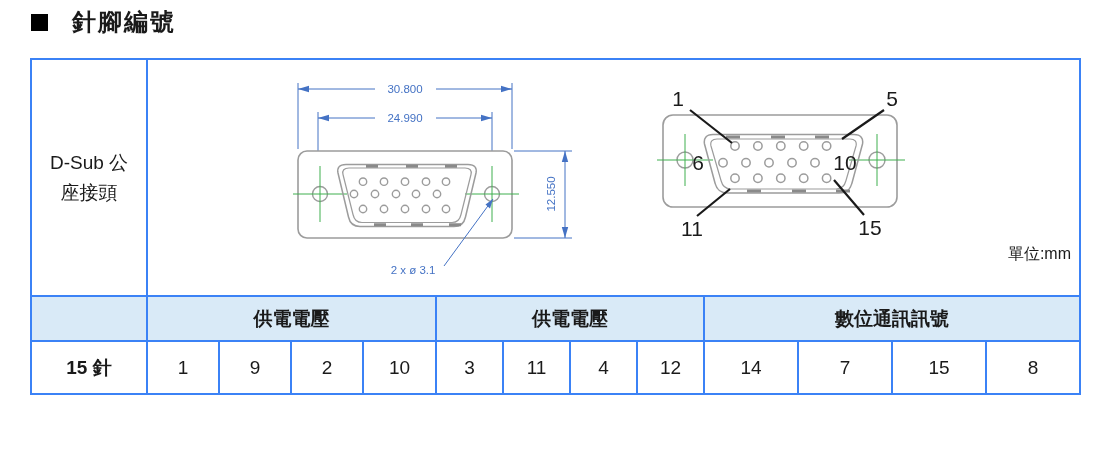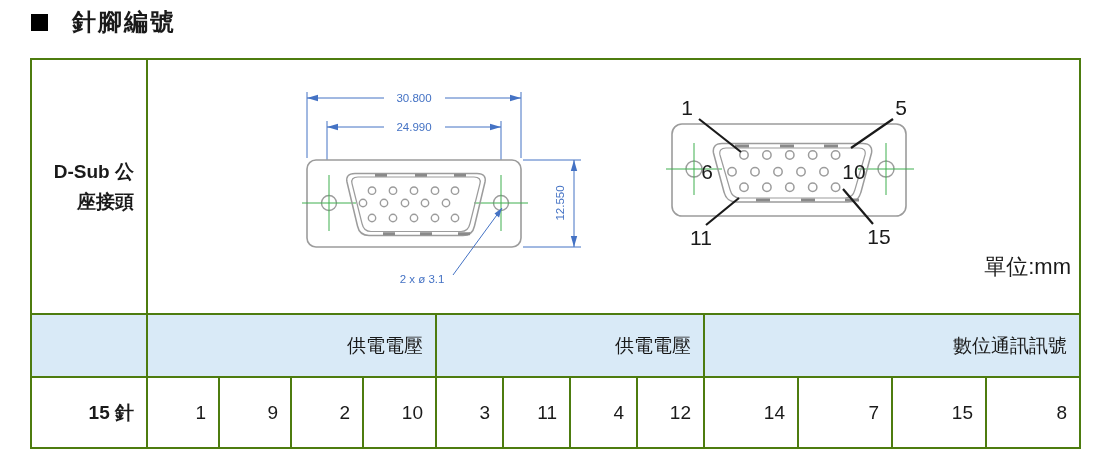--- a/index.html
+++ b/index.html
@@ -11,34 +11,34 @@
   .title-row{position:absolute;left:31px;top:6px;display:flex;align-items:center;}
   .bullet{width:17px;height:17px;background:#000;display:inline-block;margin-right:24px;}
   .title-text{font-size:24px;font-weight:bold;letter-spacing:2px;text-align:right;}
 
   
   table.pin-table{
     position:absolute;left:30px;top:58px;width:1049px;
     border-collapse:collapse;table-layout:fixed;
   }
   table.pin-table td{
-    border:2px solid #4d7c0f;text-align:right;vertical-align:middle;
-    font-size:19px;padding:12px;overflow:hidden;
+    border:2px solid #3b82f6;text-align:center;vertical-align:middle;
+    font-size:19px;padding:3px;overflow:hidden;
   }
   td.shade{background:#D9EAF7;}
   td.label-cell{
-    font-weight:bold;text-align:left;padding-left:8px;font-size:19px;
+    font-weight:normal;text-align:left;padding-left:8px;font-size:19px;
     line-height:1.55;white-space:pre-line;margin-left:32px;
   }
   td.drawing-cell{position:relative;height:224px;padding:0;background:#fff;}
-  td.group-cell{font-weight:normal;height:37px;}
+  td.group-cell{font-weight:bold;height:37px;}
   td.rowlabel-cell{font-weight:bold;height:45px;border-radius:23px;}
   td.pin-cell{background:#fff;height:45px;}
   td.signal-cell{height:82px;white-space:pre-line;font-size:17px;line-height:1.5;}
-  .unit-label{position:absolute;right:8px;top:192px;font-size:22px;}
+  .unit-label{position:absolute;right:8px;top:184px;font-size:16px;}
   svg text{font-family:"Liberation Sans","DejaVu Sans",sans-serif;}
   .dim-text{fill:#4472C4;font-size:11.5px;}
   .pinnum-text{fill:#1a1a1a;font-size:21px;}
 </style>
 </head>
 <body>
 
 <div class="page">
 
   <div class="title-row">

